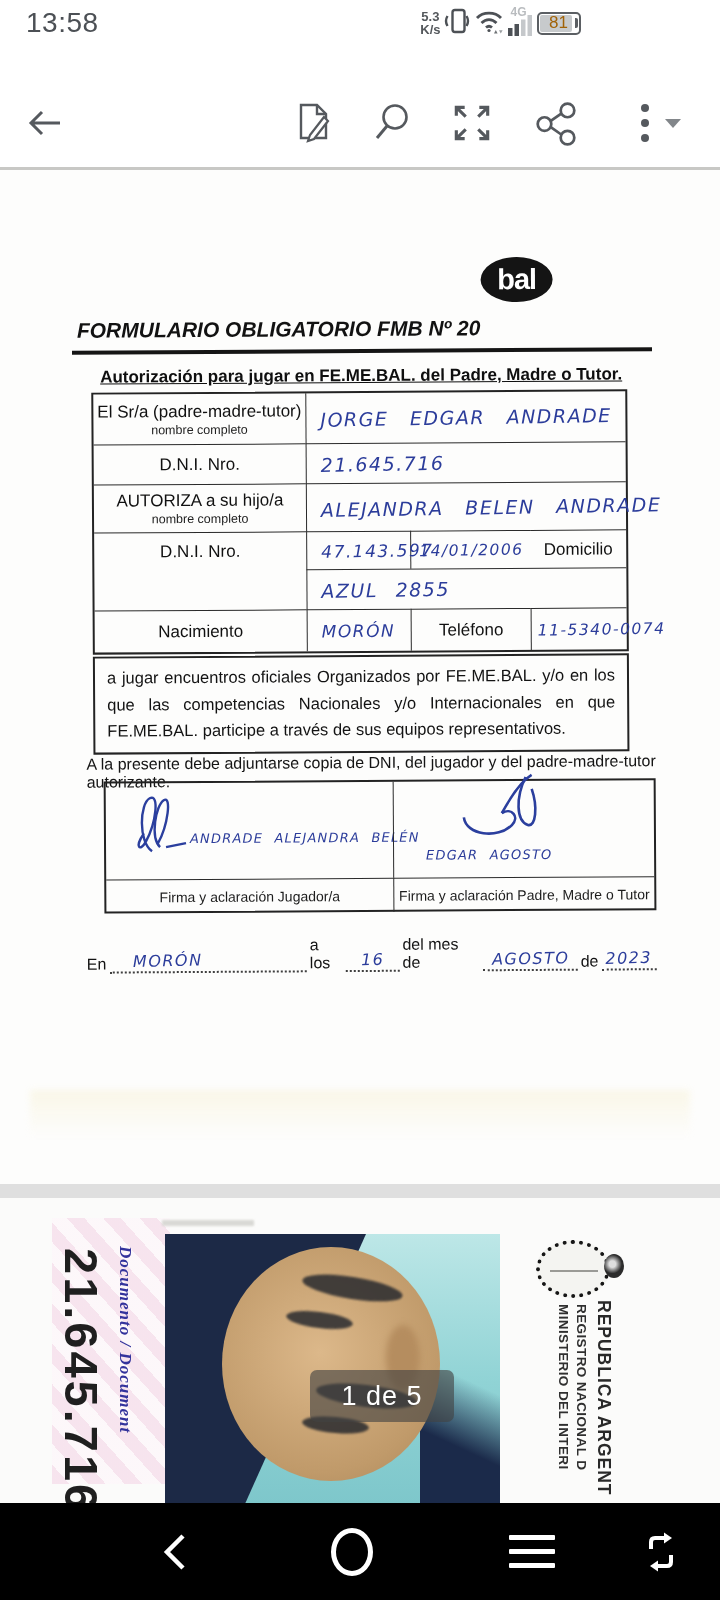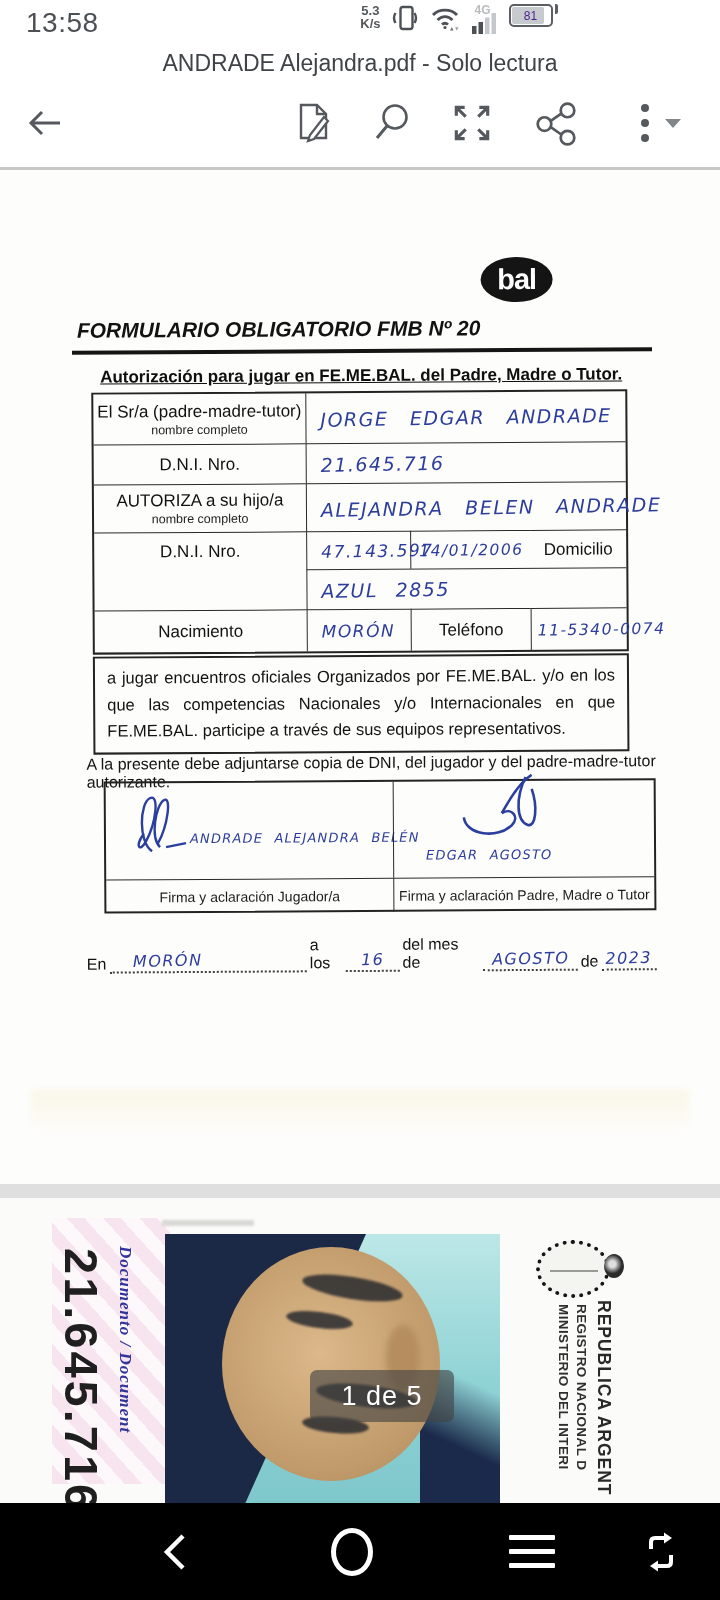--- a/index.html
+++ b/index.html
@@ -2,28 +2,28 @@
 <html><head>
 <meta charset="utf-8">
 <style>
   * { margin:0; padding:0; box-sizing:border-box; }
   html,body { width:720px; height:1600px; background:#ffffff; font-family:"Liberation Sans",sans-serif; overflow:hidden; }
   .screen { position:absolute; inset:0; width:720px; height:1600px; background:#fff; }
 
   
   .status-bar { position:absolute; top:0; left:0; width:580px; height:44px; background:#fff; }
   .time { position:absolute; left:26px; top:7px; font-size:28px; color:#4c5055; letter-spacing:.5px; }
-  .status-right { position:absolute; right:22px; top:4px; display:flex; align-items:flex-start; gap:9px; height:38px; }
+  .status-right { position:absolute; right:2px; top:4px; display:flex; align-items:center; gap:1px; height:38px; }
   .net-speed { font-size:13px; line-height:1.02; color:#54585c; text-align:center; font-weight:bold; }
   .sig-wrap { position:relative; width:30px; height:34px; }
   .net-type { position:absolute; left:5px; top:-1px; font-size:12px; color:#b9bcbf; font-weight:bold; }
   .sig-wrap svg { position:absolute; bottom:2px; left:0; }
   .battery { position:relative; width:44px; height:23px; border:2.5px solid #5b5f63; border-radius:5px; display:flex; align-items:center; justify-content:center; }
   .battery .fill { position:absolute; left:1px; top:1px; bottom:1px; width:81%; background:#c7cacc; border-radius:2px; }
-  .battery .pct { position:relative; font-size:12px; color:#4c1d95; z-index:1; }
+  .battery .pct { position:relative; font-size:17px; color:#a16207; z-index:1; }
   .battery-nub { width:3.5px; height:10px; background:#5b5f63; border-radius:0 2px 2px 0; margin-left:-7px; }
 
   
   .title-bar { position:absolute; top:44px; left:0; width:720px; height:38px; display:flex; align-items:center; justify-content:center; }
   .doc-title { font-size:23px; color:#3f4347; }
 
   
   .toolbar { position:absolute; top:82px; left:0; width:720px; height:85px; background:#fff; }
   .tbtn { position:absolute; top:100px; width:46px; height:46px; display:flex; align-items:center; justify-content:center; }
   .toolbar .tbtn { top:18px; }
@@ -152,23 +152,20 @@
         </svg>
       </div>
       <div class="battery">
         <span class="fill"></span>
         <span class="pct">81</span>
       </div>
       <span class="battery-nub"></span>
     </div>
   </div>
 
-  <div class="title-bar">
-    <span class="doc-title">ANDRADE Alejandra.pdf - Solo lectura</span>
-  </div>
 
   <div class="toolbar">
     <div class="tbtn" style="left:21px">
       <svg width="44" height="44" viewBox="0 0 44 44" fill="none" stroke="#55595e" stroke-width="3">
         <path d="M38,22 H9 M20,11 L9,22 L20,33"></path>
       </svg>
     </div>
     <div class="tbtn" style="left:289px">
       <svg width="46" height="46" viewBox="0 0 46 46" fill="none" stroke="#55595e" stroke-width="2.4">
         <path d="M12,5 H28 L37,14 V38 H12 Z"></path>

